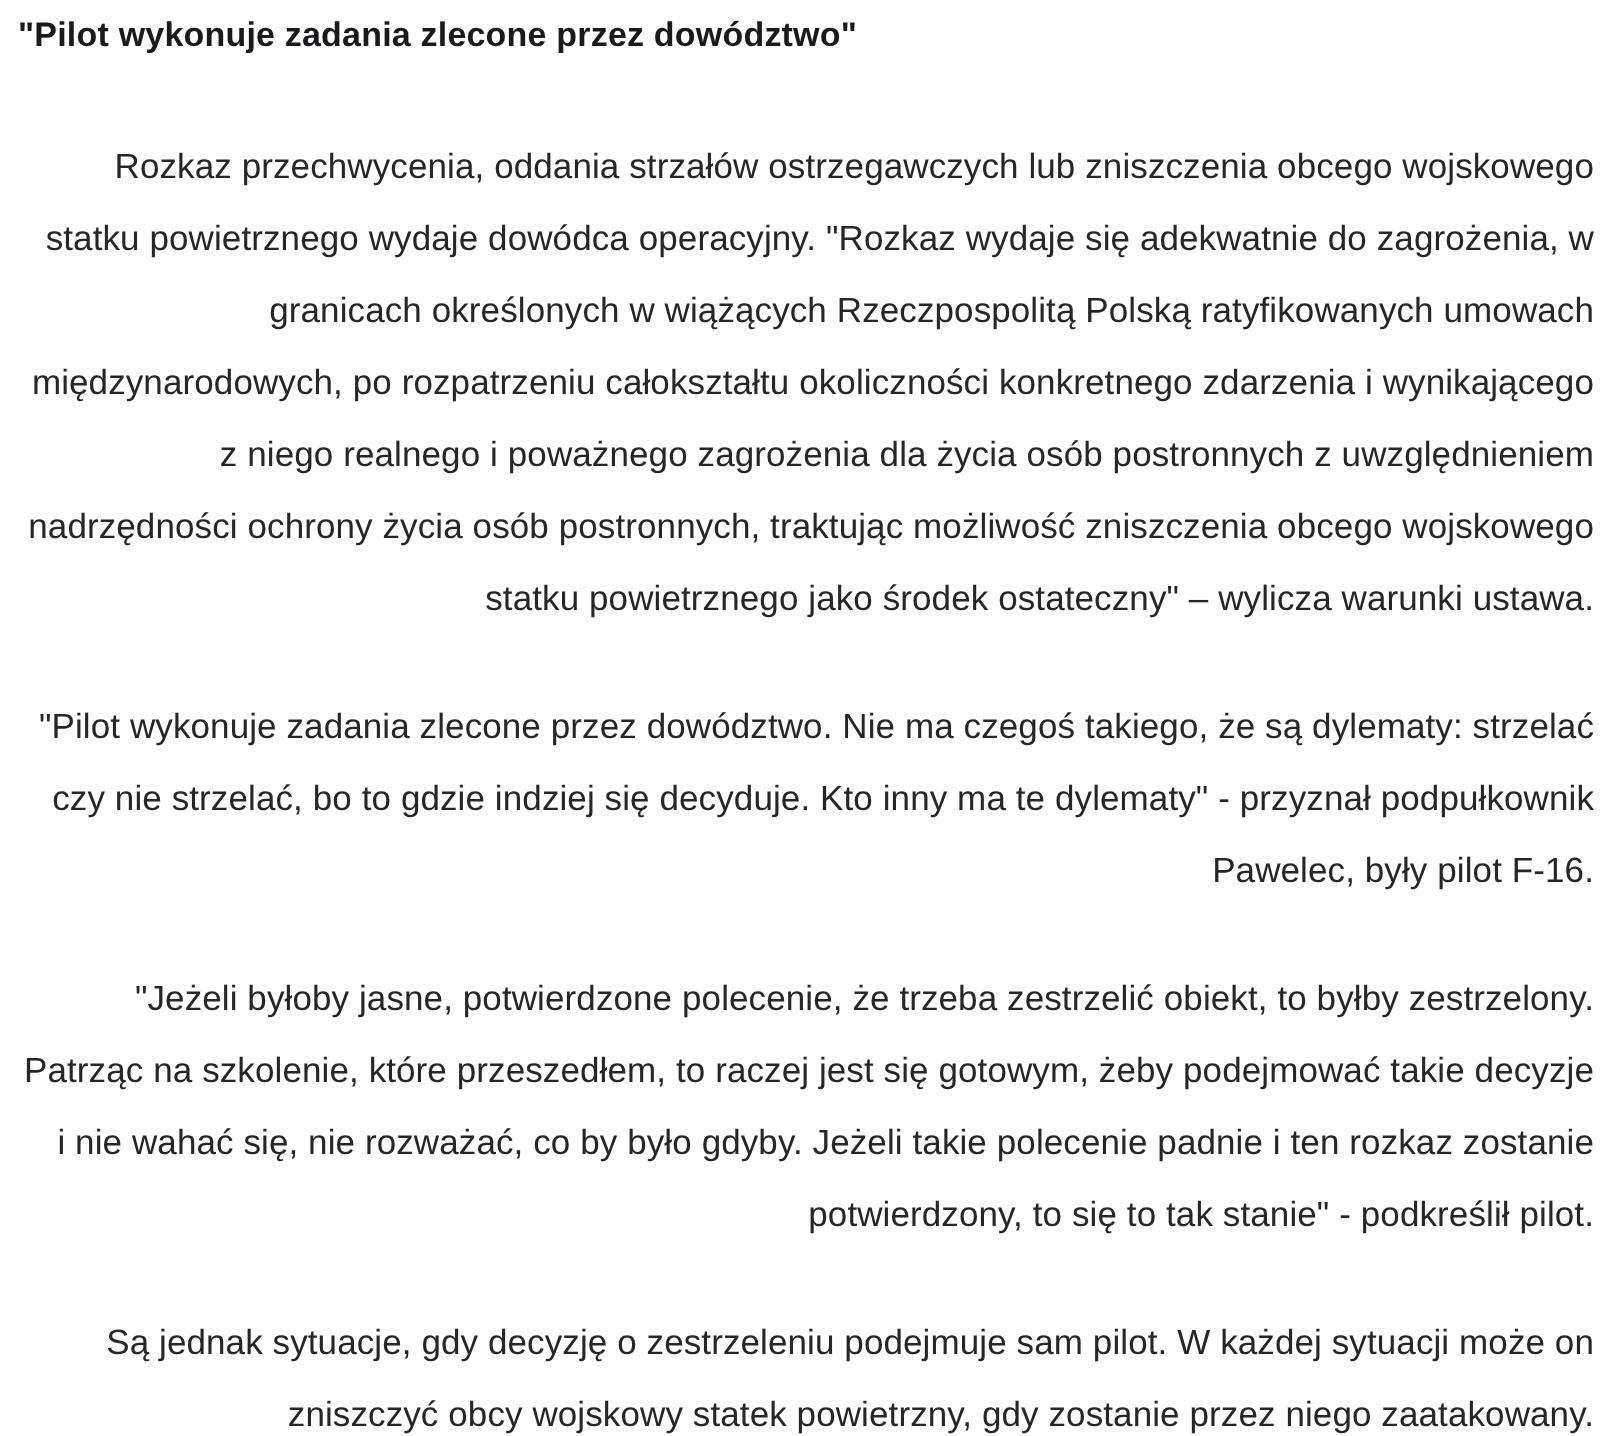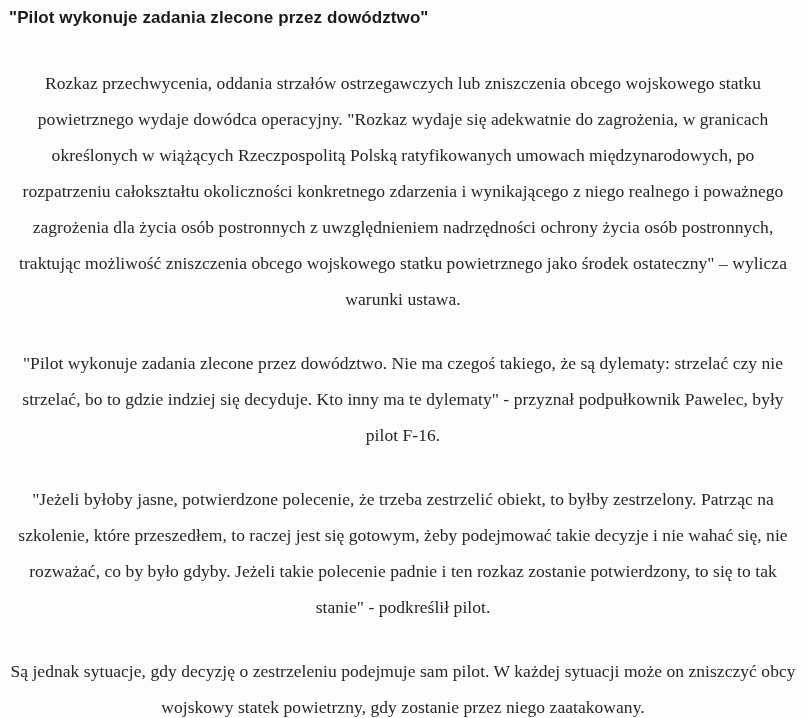--- a/index.html
+++ b/index.html
@@ -30,22 +30,21 @@
     letter-spacing: 0.1px;
   }
   .article-paragraph {
     margin: 0;
     padding-top: 28px;
     font-size: 17.5px;
     font-weight: normal;
     line-height: 36px;
     color: #262628;
     letter-spacing: 0.05px;
-    text-align: center;
-    font-family: Liberation Serif, serif;
+    text-align: right;
   }
   .article-paragraph:first-of-type {
     padding-top: 36px;
   }
 </style>
 </head>
 <body>
 
 <article class="article">
 

